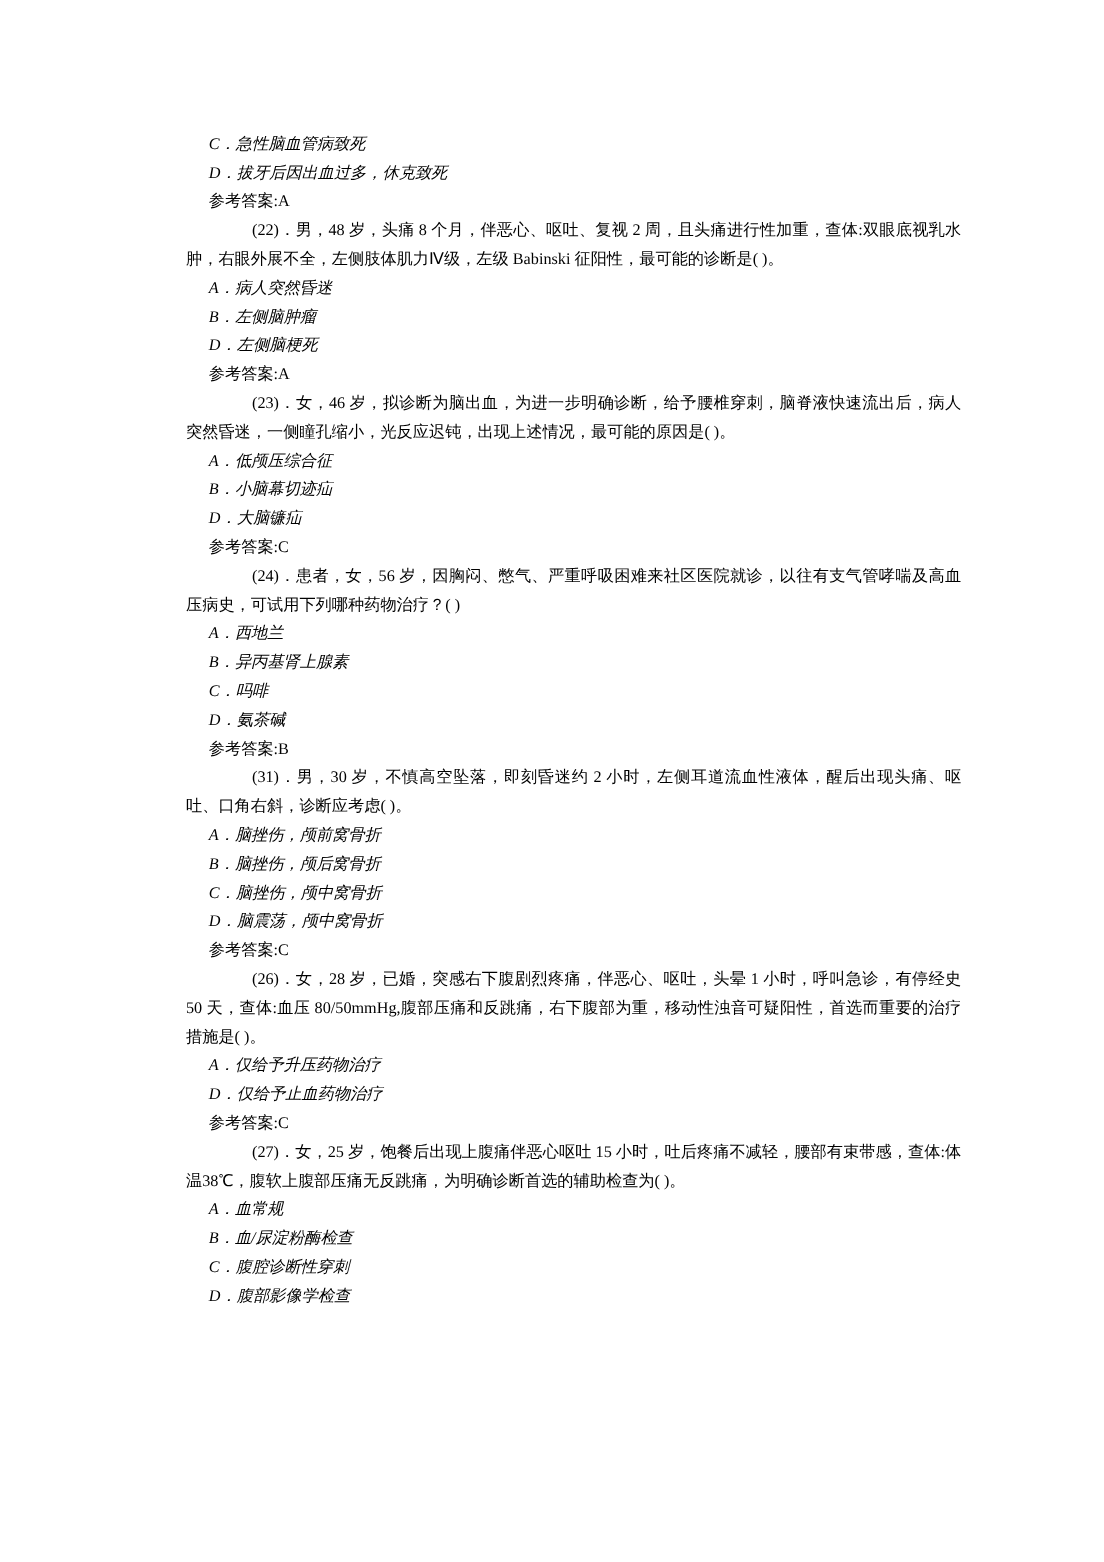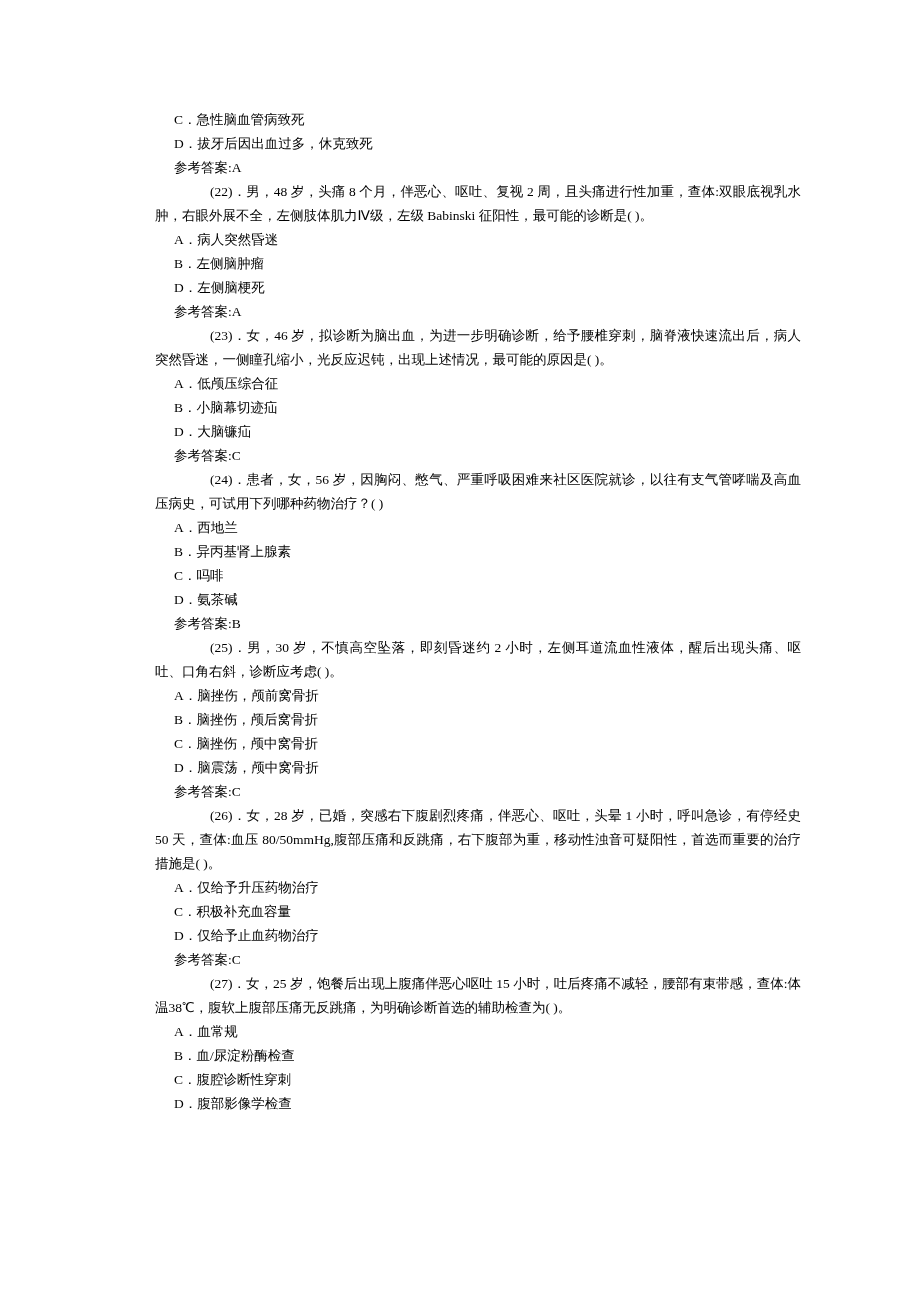--- a/index.html
+++ b/index.html
@@ -17,20 +17,21 @@
     padding: 108px 119px 0 119px;
     font-size: 13.5px;
     line-height: 24px;
     color: #000000;
   }
   .line {
     white-space: nowrap;
   }
   .indent-opt {
     padding-left: 55px;
+    font-style: italic;
   }
   .indent-ans {
     padding-left: 55px;
   }
   .q-block {
     text-indent: 55px;
     padding-left: 0;
     text-align: justify;
     text-justify: inter-ideograph;
     white-space: normal;
@@ -58,30 +59,29 @@
   <div class="line indent-opt">D．大脑镰疝</div>
   <div class="line indent-ans">参考答案:C</div>
 
   <div class="q-block"><span>(24)</span><span>．患者，女，56 岁，因胸闷、憋气、严重呼吸困难来社区医院就诊，以往有支气管哮喘及高血压病史，可试用下列哪种药物治疗？( )</span></div>
   <div class="line indent-opt">A．西地兰</div>
   <div class="line indent-opt">B．异丙基肾上腺素</div>
   <div class="line indent-opt">C．吗啡</div>
   <div class="line indent-opt">D．氨茶碱</div>
   <div class="line indent-ans">参考答案:B</div>
 
-  <div class="q-block"><span>(25)</span><span>．男，30 岁，不慎高空坠落，即刻昏迷约 2 小时，左侧耳道流血性液体，醒后出现头痛、呕吐、口角右斜，诊断应考虑( )。</span></div>
+  <div class="q-block"><span>(31)</span><span>．男，30 岁，不慎高空坠落，即刻昏迷约 2 小时，左侧耳道流血性液体，醒后出现头痛、呕吐、口角右斜，诊断应考虑( )。</span></div>
   <div class="line indent-opt">A．脑挫伤，颅前窝骨折</div>
   <div class="line indent-opt">B．脑挫伤，颅后窝骨折</div>
   <div class="line indent-opt">C．脑挫伤，颅中窝骨折</div>
   <div class="line indent-opt">D．脑震荡，颅中窝骨折</div>
   <div class="line indent-ans">参考答案:C</div>
 
   <div class="q-block"><span>(26)</span><span>．女，28 岁，已婚，突感右下腹剧烈疼痛，伴恶心、呕吐，头晕 1 小时，呼叫急诊，有停经史 50 天，查体:血压 80/50mmHg,腹部压痛和反跳痛，右下腹部为重，移动性浊音可疑阳性，首选而重要的治疗措施是( )。</span></div>
   <div class="line indent-opt">A．仅给予升压药物治疗</div>
-  <div class="line indent-opt">C．积极补充血容量</div>
   <div class="line indent-opt">D．仅给予止血药物治疗</div>
   <div class="line indent-ans">参考答案:C</div>
 
   <div class="q-block"><span>(27)</span><span>．女，25 岁，饱餐后出现上腹痛伴恶心呕吐 15 小时，吐后疼痛不减轻，腰部有束带感，查体:体温38℃，腹软上腹部压痛无反跳痛，为明确诊断首选的辅助检查为( )。</span></div>
   <div class="line indent-opt">A．血常规</div>
   <div class="line indent-opt">B．血/尿淀粉酶检查</div>
   <div class="line indent-opt">C．腹腔诊断性穿刺</div>
   <div class="line indent-opt">D．腹部影像学检查</div>
 
 </div>

